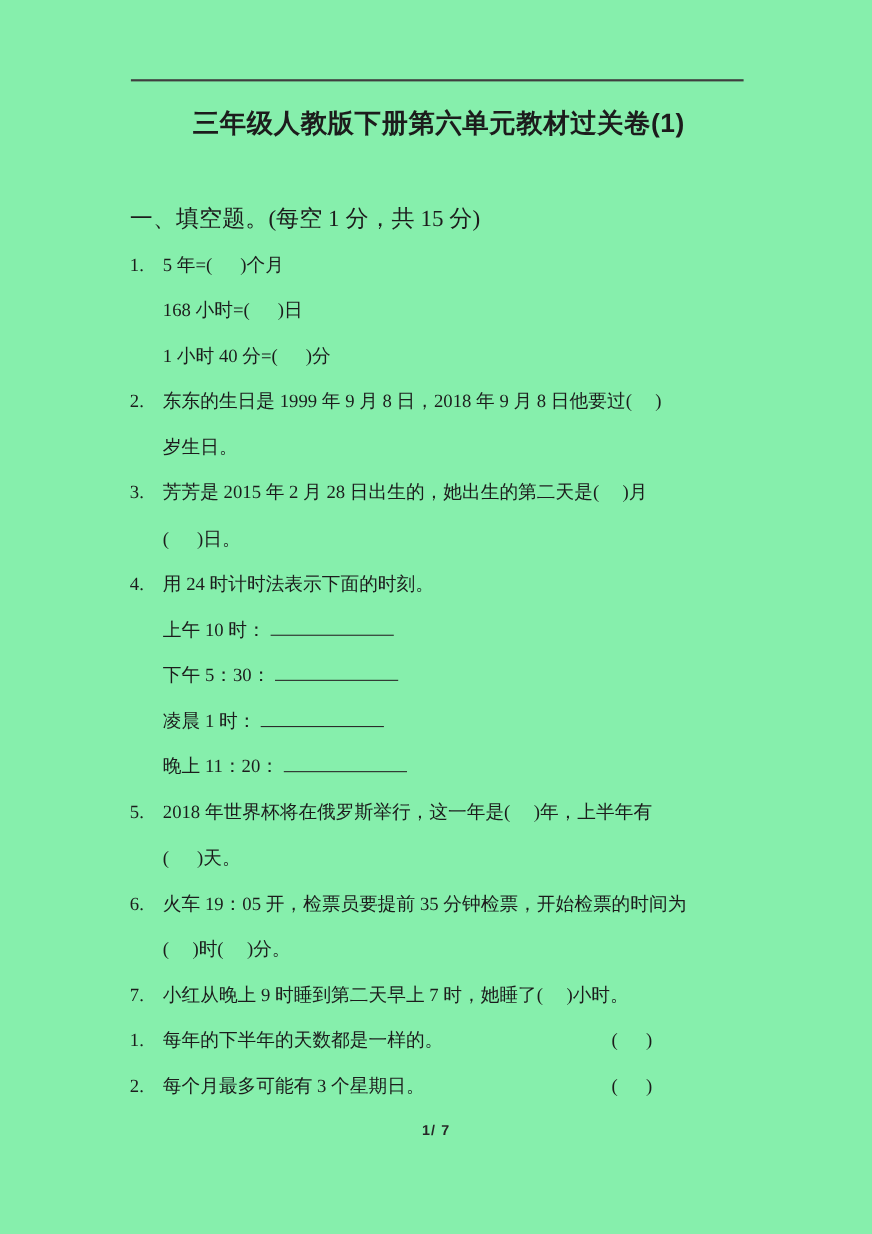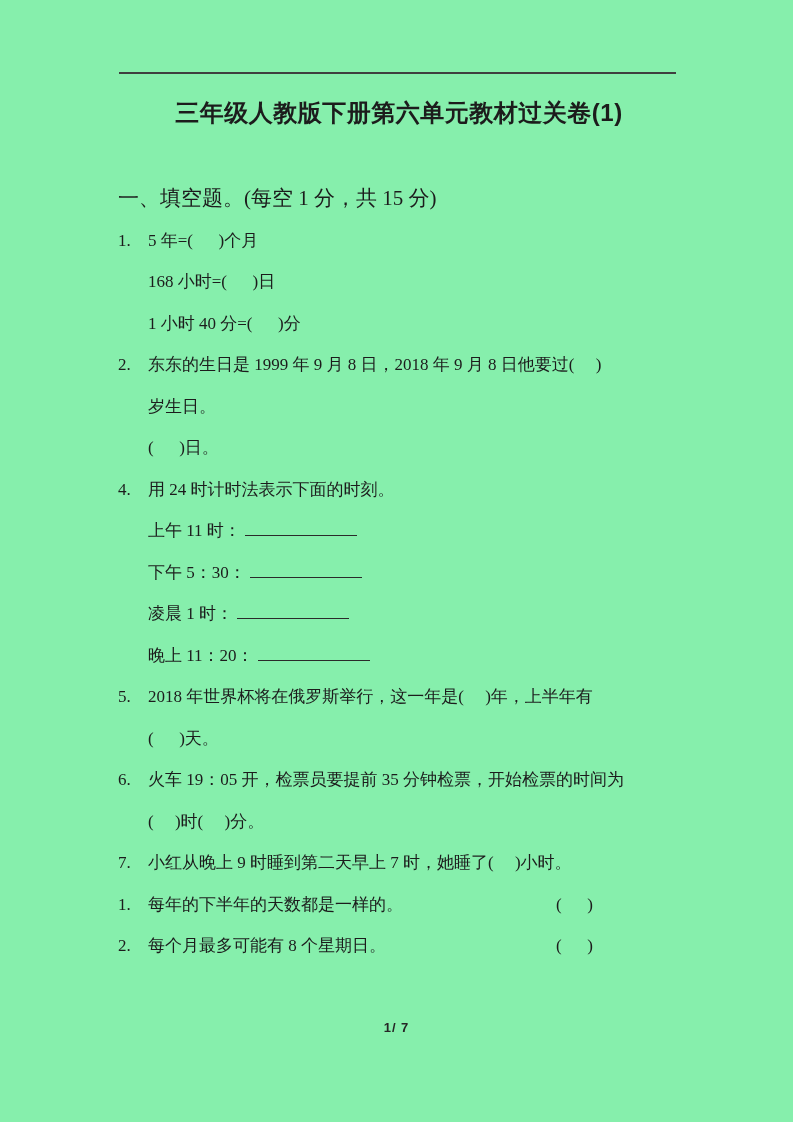--- a/index.html
+++ b/index.html
@@ -76,29 +76,32 @@
       <span>1 小时 40 分=(&nbsp;&nbsp;&nbsp;&nbsp;&nbsp;&nbsp;)分</span>
     </div>
 
     <div class="line">
       <span class="num">2.</span><span>东东的生日是 1999 年 9 月 8 日，2018 年 9 月 8 日他要过(&nbsp;&nbsp;&nbsp;&nbsp;&nbsp;)</span>
     </div>
     <div class="line cont">
       <span>岁生日。</span>
     </div>
 
+    <div class="line">
+      <span class="num">3.</span><span>芳芳是 2015 年 2 月 28 日出生的，她出生的第二天是(&nbsp;&nbsp;&nbsp;&nbsp;&nbsp;)月</span>
+    </div>
     <div class="line cont">
       <span>(&nbsp;&nbsp;&nbsp;&nbsp;&nbsp;&nbsp;)日。</span>
     </div>
 
     <div class="line">
       <span class="num">4.</span><span>用 24 时计时法表示下面的时刻。</span>
     </div>
     <div class="line cont">
-      <span>上午 11 时：</span><span class="blank"></span>
+      <span>上午 10 时：</span><span class="blank"></span>
     </div>
     <div class="line cont">
       <span>下午 5：30：</span><span class="blank"></span>
     </div>
     <div class="line cont">
       <span>凌晨 1 时：</span><span class="blank"></span>
     </div>
     <div class="line cont">
       <span>晚上 11：20：</span><span class="blank"></span>
     </div>
@@ -121,21 +124,21 @@
       <span class="num">7.</span><span>小红从晚上 9 时睡到第二天早上 7 时，她睡了(&nbsp;&nbsp;&nbsp;&nbsp;&nbsp;)小时。</span>
     </div>
 
 
     <div class="line">
       <span class="num">1.</span><span>每年的下半年的天数都是一样的。</span>
       <span class="judge-answer">(&nbsp;&nbsp;&nbsp;&nbsp;&nbsp;&nbsp;)</span>
     </div>
 
     <div class="line">
-      <span class="num">2.</span><span>每个月最多可能有 8 个星期日。</span>
+      <span class="num">2.</span><span>每个月最多可能有 3 个星期日。</span>
       <span class="judge-answer">(&nbsp;&nbsp;&nbsp;&nbsp;&nbsp;&nbsp;)</span>
     </div>
 
   </div>
 
   <div class="footer">1/ 7</div>
 
 </div>
 
 </body></html>

